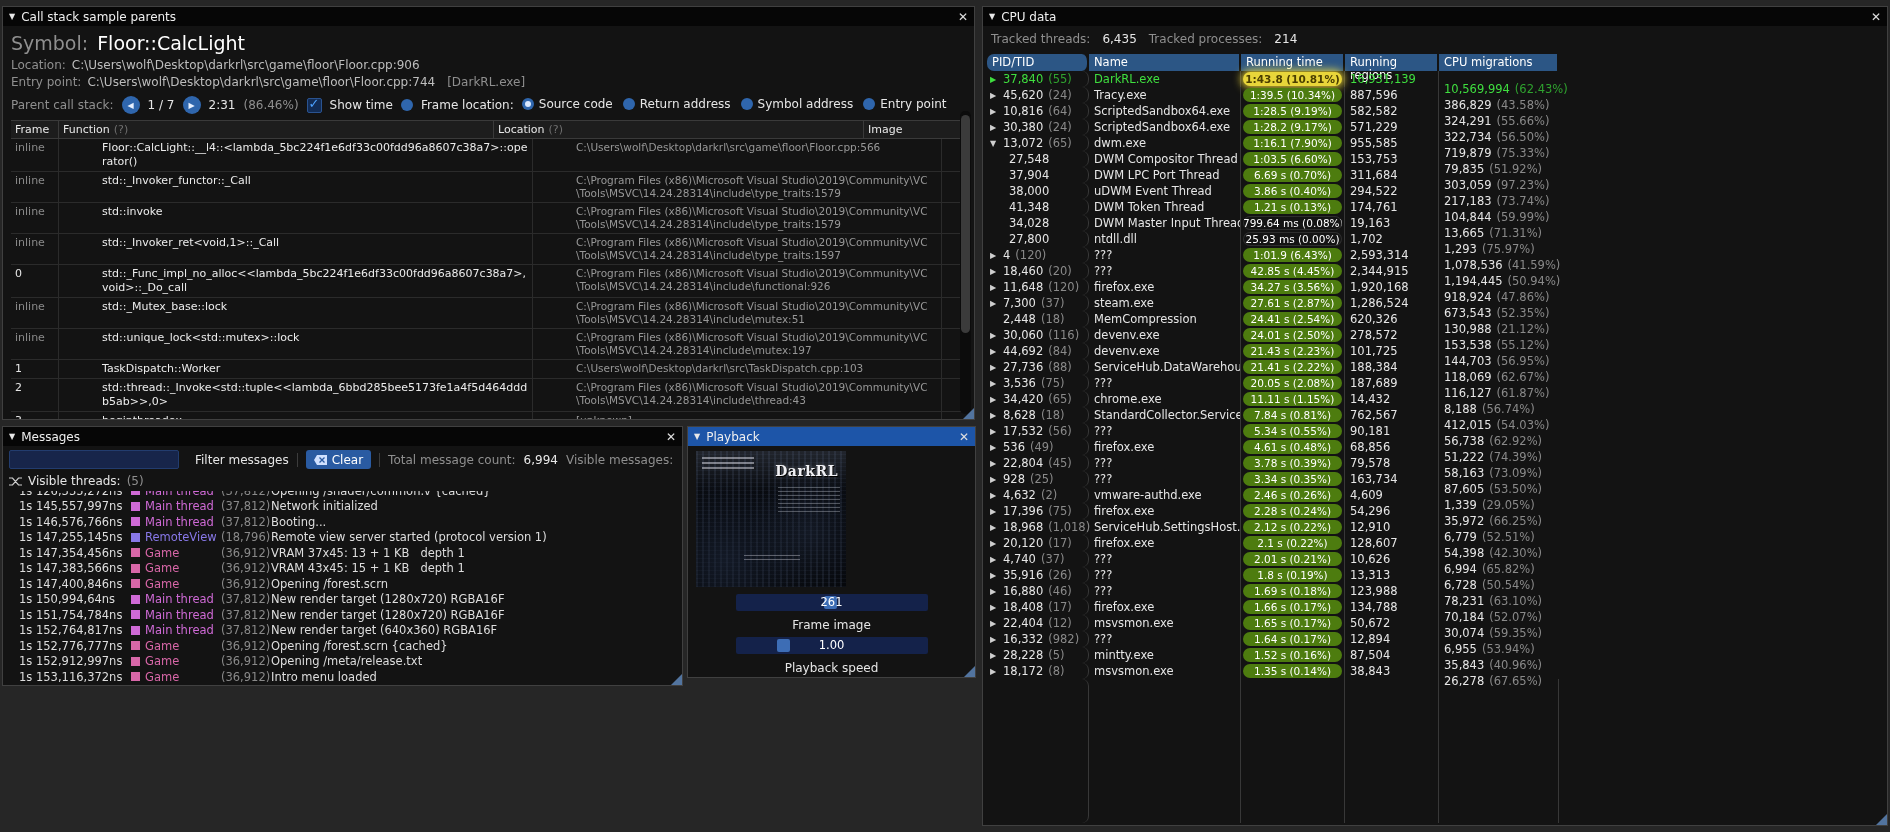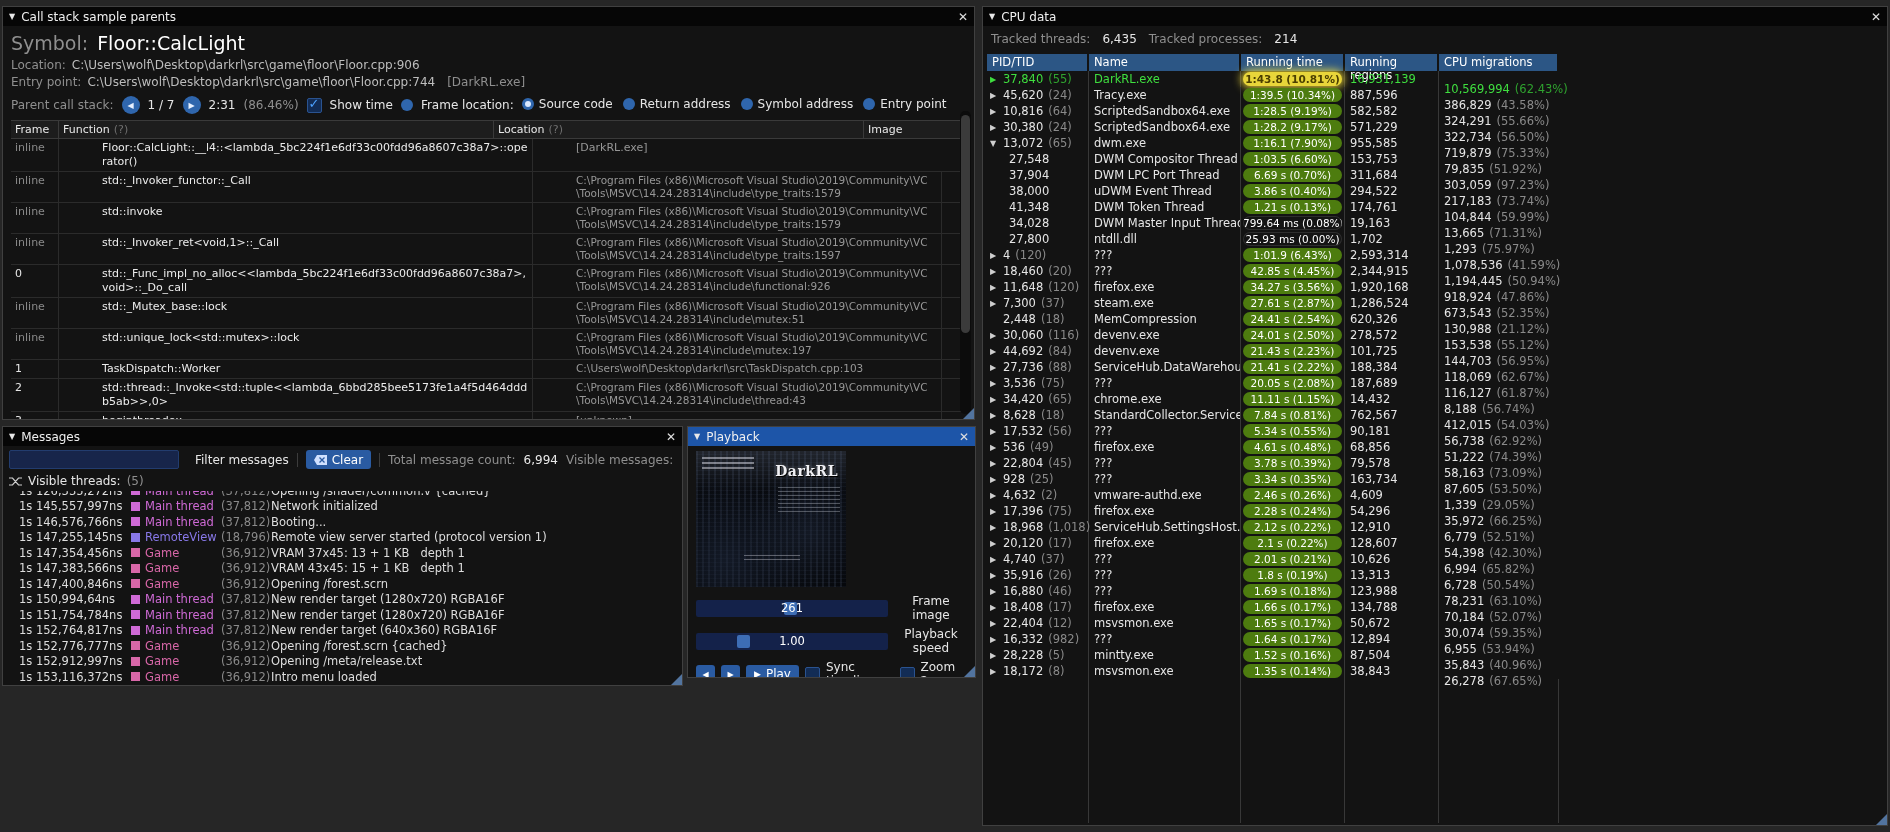--- a/index.html
+++ b/index.html
@@ -76,36 +76,36 @@
       radial-gradient(circle at 75% 60%, rgba(35,45,65,.45), transparent 45%),
       repeating-linear-gradient(90deg, rgba(90,105,135,.18) 0 2px, transparent 2px 6px),
       repeating-linear-gradient(0deg, rgba(80,95,125,.10) 0 1px, transparent 1px 4px),
       linear-gradient(180deg, rgba(130,140,160,.22), rgba(20,25,35,.1) 30%, transparent 60%);}
   .pbi-logo{position:absolute;top:12px;right:8px;font-family:"DejaVu Serif","Liberation Serif",serif;font-weight:700;
     font-size:14px;color:#f0f0f4;letter-spacing:.5px;text-shadow:1px 1px 0 #000,0 0 4px rgba(255,255,255,.35);}
   .pbi-lines{position:absolute;}
   .pbi-l1{top:6px;left:6px;width:52px;height:15px;background:repeating-linear-gradient(180deg,rgba(220,220,230,.5) 0 2px,transparent 2px 5px);}
   .pbi-l2{top:36px;right:6px;width:62px;height:26px;background:repeating-linear-gradient(180deg,rgba(190,195,205,.38) 0 1px,transparent 1px 4px);}
   .pbi-l3{bottom:24px;left:32%;width:56px;height:8px;background:repeating-linear-gradient(180deg,rgba(200,200,210,.42) 0 1px,transparent 1px 4px);}
-  .pb-srow{display:flex;align-items:center;gap:7px;margin-bottom:5px;}
+  .pb-srow{display:flex;align-items:center;gap:7px;margin-bottom:5px;flex-direction:column;}
   .slider{width:192px;height:17px;background:#14224a;border-radius:2px;position:relative;flex:none;}
   .sl-thumb{position:absolute;top:2px;left:0;width:13px;height:13px;border-radius:2px;background:#3d6db5;}
   .sl-value{position:relative;text-align:center;line-height:17px;font-size:11.5px;color:#fff;}
   .sl-label{font-size:12px;color:#e6e6e6;text-align:center;}
   .pb-btnrow{display:flex;align-items:center;gap:6px;margin:4px 0 7px;}
   .sbtn{width:19px;height:18px;background:#2a5ba2;border-radius:3px;color:#fff;font-size:8px;
         display:inline-flex;align-items:center;justify-content:center;flex:none;}
 
   
   #cpu{left:982px;top:6px;width:906px;height:820px;}
   .cpu-stats{display:flex;gap:12px;padding:6px 8px 5px;font-size:12px;}
   .cpu-table{position:absolute;left:4px;right:4px;top:47px;bottom:2px;display:flex;flex-direction:column;font-size:11.5px;}
   .cpu-head{display:flex;flex:none;}
   .hcell{background:#2c5685;color:#fff;padding:2px 5px;border-right:2px solid #131313;box-sizing:border-box;height:17px;line-height:13px;}
-  .col-pid{width:102px;flex:none;}
+  .col-pid{width:102px;flex:none;border-radius:7px;}
   .col-name{width:152px;flex:none;}
   .col-time{width:104px;flex:none;}
   .col-reg{width:94px;flex:none;}
   .col-mig{width:120px;flex:none;}
   .cpu-rows{display:flex;flex-direction:column;flex:1;}
   .cpu-row{display:flex;height:16px;align-items:stretch;flex:none;}
   .cpu-row>div{display:flex;align-items:center;border-right:1px solid #383838;box-sizing:border-box;}
   .k-pid{padding-left:3px;}
   .k-pid.child{padding-left:22px;}
   .tree-arrow{width:13px;font-size:8px;color:#cfcfcf;flex:none;}
@@ -177,20 +177,21 @@
         <div class="cs-head">
           <div class="c-frame"><span>Frame</span></div>
           <div class="c-func"><span>Function</span><span class="help">(?)</span></div>
           <div class="c-loc"><span>Location</span><span class="help">(?)</span></div>
           <div class="c-img"><span>Image</span></div>
         </div>
         <div id="cs-rows">
             <div class="cs-row">
               <div class="c-frame inline">inline</div>
               <div class="c-func">Floor::CalcLight::__l4::&lt;lambda_5bc224f1e6df33c00fdd96a8607c38a7&gt;::operator()</div>
+              <div class="c-loc">C:\Users\wolf\Desktop\darkrl\src\game\floor\Floor.cpp:566</div>
               <div class="c-img">[DarkRL.exe]</div>
             </div>
             <div class="cs-row">
               <div class="c-frame inline">inline</div>
               <div class="c-func">std::_Invoker_functor::_Call</div>
               <div class="c-loc">C:\Program Files (x86)\Microsoft Visual Studio\2019\Community\VC\Tools\MSVC\14.24.28314\include\type_traits:1579</div>
               <div class="c-img">[DarkRL.exe]</div>
             </div>
             <div class="cs-row">
               <div class="c-frame inline">inline</div>

